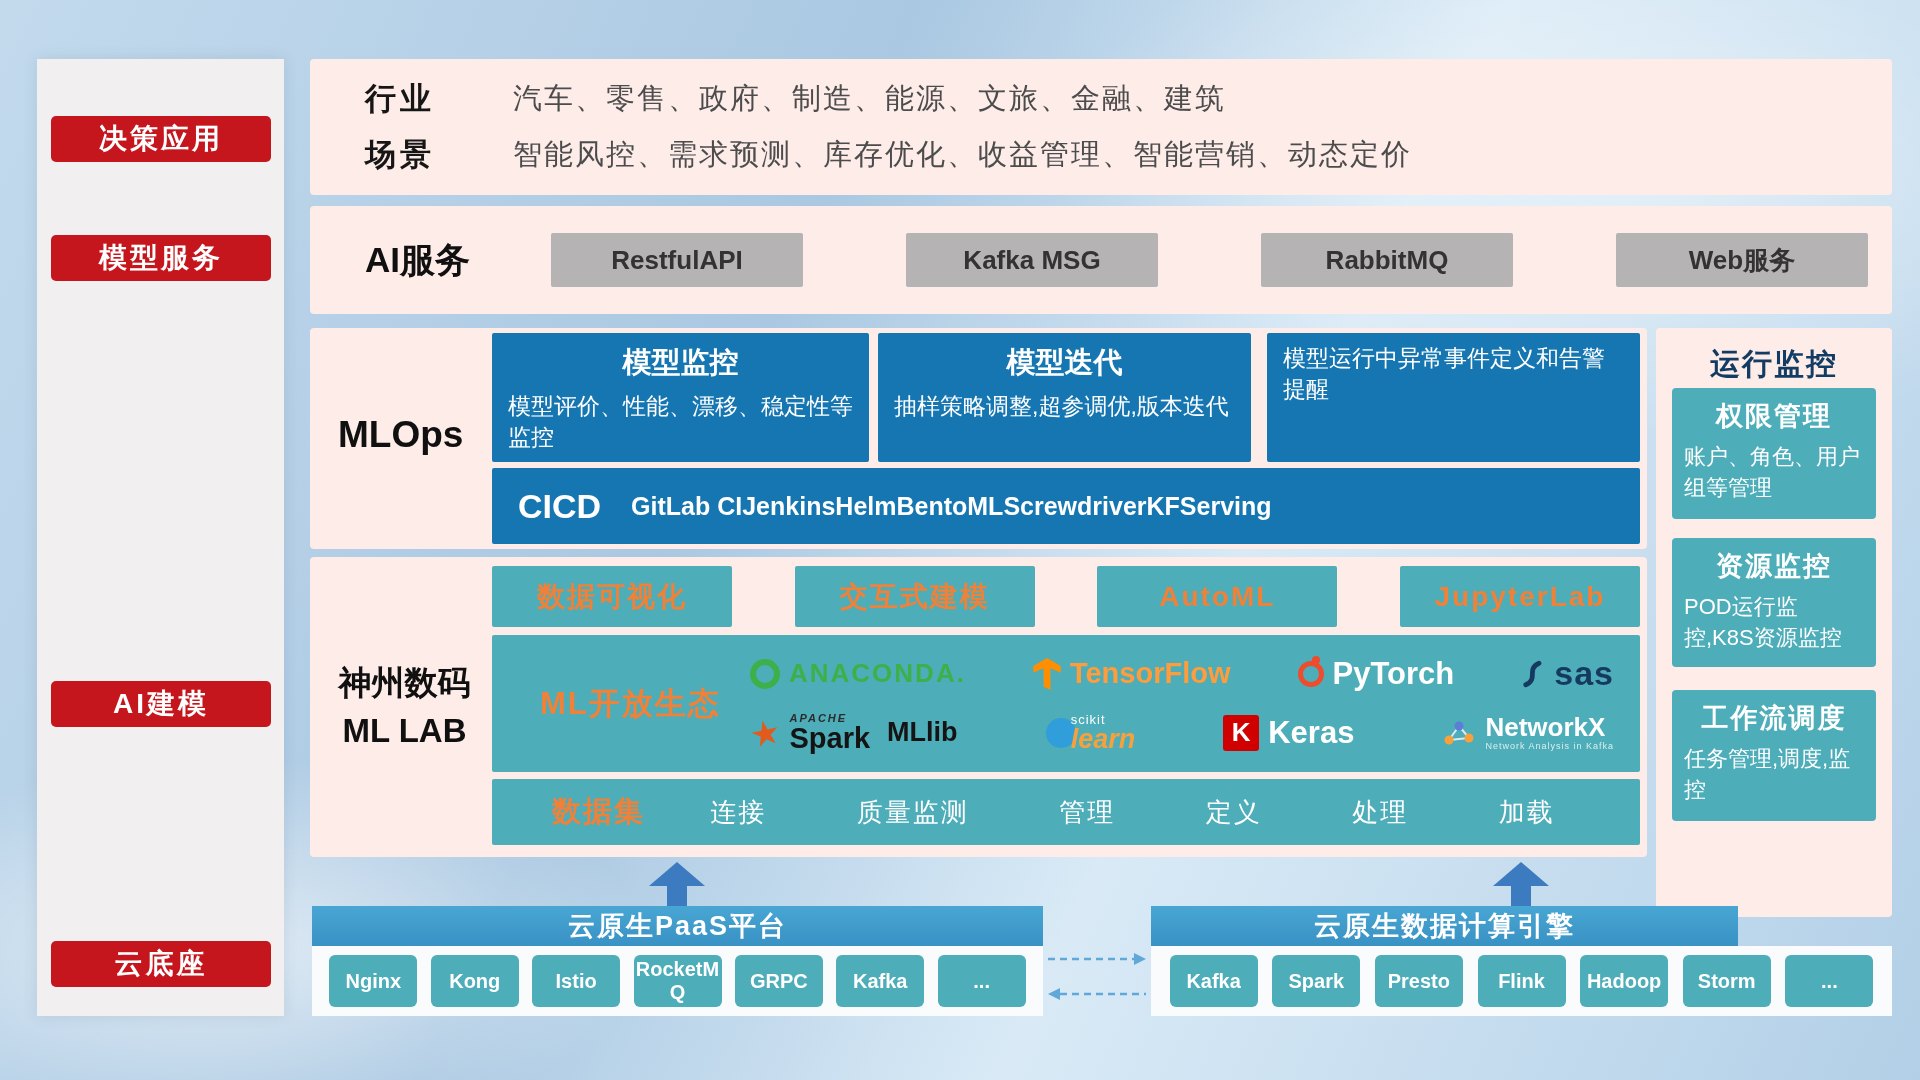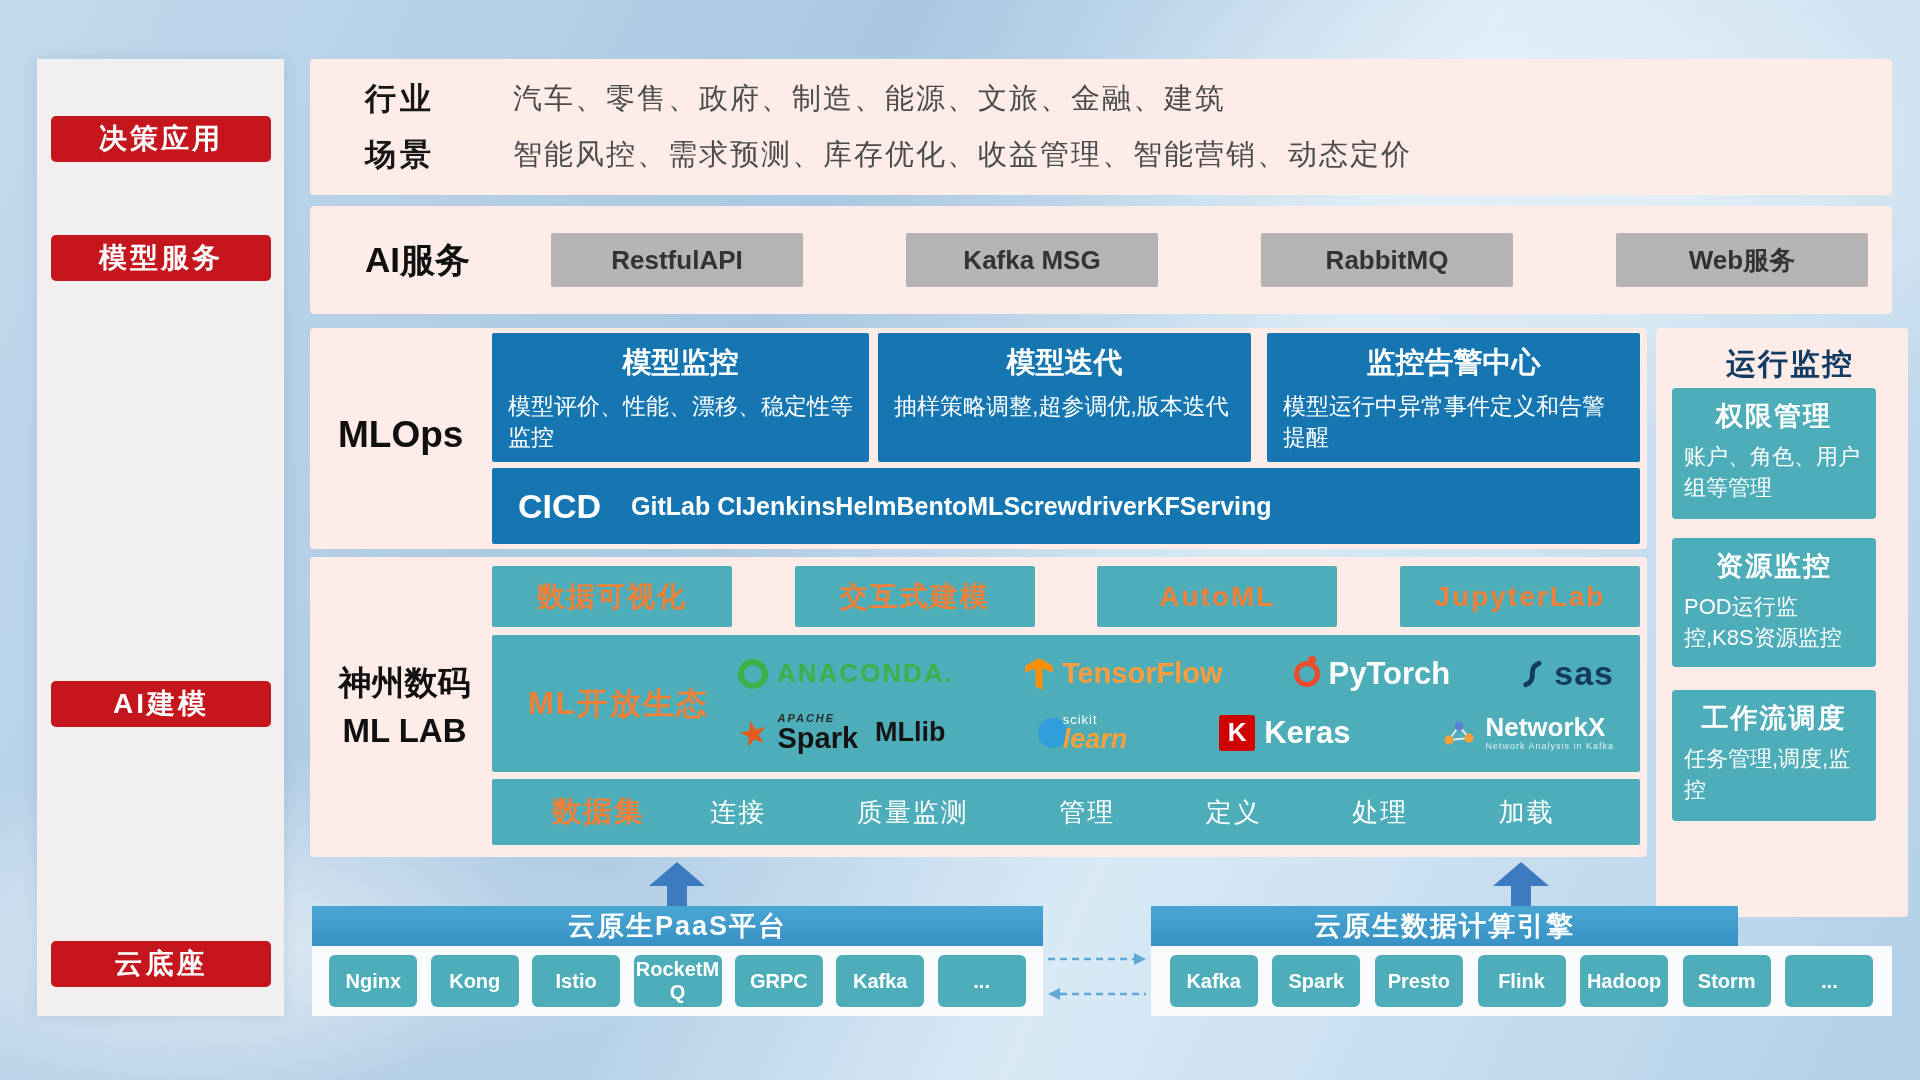--- a/index.html
+++ b/index.html
@@ -39,21 +39,21 @@
   .cicd-tools{flex:1;display:flex;justify-content:flex-start;align-items:center;}
   .cicd-tool{font-size:25px;font-weight:bold;text-align:center;}
   
   .row4{left:310px;top:557px;width:1337px;height:300px;}
   .mllab-label{position:absolute;left:12px;top:0;width:165px;height:100%;display:flex;flex-direction:column;
     align-items:center;justify-content:center;font-size:33px;font-weight:bold;color:#101010;line-height:1.45;}
   .lab-btns{position:absolute;left:182px;top:9px;width:1148px;height:61px;display:flex;justify-content:space-between;}
   .teal-btn{width:240px;height:61px;background:#4dadb9;color:#f08138;font-size:28px;font-weight:bold;
     display:flex;align-items:center;justify-content:center;border-radius:2px;letter-spacing:2px;}
   .eco-box{position:absolute;left:182px;top:78px;width:1148px;height:137px;background:#4dadb9;border-radius:2px;
-    display:flex;align-items:center;box-sizing:border-box;padding:0 26px 0 36px;}
+    display:flex;align-items:center;box-sizing:border-box;padding:0 26px 0 48px;}
   .eco-title{width:210px;font-size:31px;font-weight:bold;color:#f08138;letter-spacing:2px;}
   .logo-rows{flex:1;display:flex;flex-direction:column;justify-content:space-evenly;height:100%;}
   .logo-row{display:flex;align-items:center;justify-content:space-between;}
   .logo{display:inline-flex;align-items:center;gap:9px;}
   .ana-ring{width:30px;height:30px;border:6px solid #3eb049;border-radius:50%;box-sizing:border-box;display:inline-block;}
   .ana-text{color:#3eb049;font-weight:800;font-size:26px;letter-spacing:2px;}
   .tf-text{color:#ff9d3c;font-weight:bold;font-size:29px;}
   .pt-icon{position:relative;width:26px;height:26px;border:5px solid #ee4c2c;border-radius:50%;box-sizing:border-box;display:inline-block;}
   .pt-icon::after{content:"";position:absolute;top:-10px;right:-1px;width:8px;height:8px;background:#ee4c2c;border-radius:50%;}
   .pt-text{color:#fff;font-weight:bold;font-size:31px;}
@@ -72,21 +72,21 @@
   .keras-text{color:#fff;font-weight:bold;font-size:31px;}
   .nx-stack{display:flex;flex-direction:column;line-height:1.1;}
   .nx-text{color:#fff;font-weight:bold;font-size:26px;}
   .nx-sub{color:rgba(255,255,255,.8);font-size:9px;font-style:normal;letter-spacing:1px;}
   .dataset-bar{position:absolute;left:182px;top:222px;width:1148px;height:66px;background:#4dadb9;border-radius:2px;
     display:flex;align-items:center;box-sizing:border-box;padding:0 40px 0 60px;}
   .ds-title{font-size:29px;font-weight:bold;color:#f08138;letter-spacing:2px;margin-right:20px;}
   .ds-items{flex:1;display:flex;justify-content:space-around;}
   .ds-item{color:#fff;font-size:26px;letter-spacing:2px;}
   
-  .monitor{left:1656px;top:328px;width:236px;height:589px;padding-left:16px;}
+  .monitor{left:1656px;top:328px;width:236px;height:589px;}
   .mon-title{text-align:center;margin-top:16px;font-size:30px;font-weight:bold;color:#123c63;letter-spacing:2px;}
   .mon-card{position:absolute;left:16px;width:204px;background:#4dadb9;color:#fff;border-radius:4px;box-sizing:border-box;padding:10px 12px;}
   .mc1{top:60px;height:131px;} .mc2{top:210px;height:129px;} .mc3{top:362px;height:131px;}
   .mc-title{text-align:center;font-size:27px;font-weight:bold;margin-bottom:8px;letter-spacing:2px;}
   .mc-desc{font-size:22px;line-height:1.4;}
   
   .up-arrow{position:absolute;top:862px;width:56px;height:44px;}
   .up-arrow .head{width:0;height:0;border-left:28px solid transparent;border-right:28px solid transparent;border-bottom:24px solid #3c7bc0;}
   .up-arrow .shaft{width:20px;height:20px;background:#3c7bc0;margin:0 auto;}
   .dash-arrows{position:absolute;left:1046px;top:948px;}
@@ -139,21 +139,20 @@
     <span class="mlops-label">MLOps</span>
     <div class="blue-card bc1">
       <div class="bc-title">模型监控</div>
       <div class="bc-desc">模型评价、性能、漂移、稳定性等监控</div>
     </div>
     <div class="blue-card bc2">
       <div class="bc-title">模型迭代</div>
       <div class="bc-desc">抽样策略调整,超参调优,版本迭代</div>
     </div>
     <div class="blue-card bc3">
-      <div class="bc-title">监控告警中心</div>
       <div class="bc-desc">模型运行中异常事件定义和告警提醒</div>
     </div>
     <div class="cicd-bar">
       <span class="cicd-title">CICD</span>
       <div class="cicd-tools">
         <span class="cicd-tool">GitLab CI</span>
         <span class="cicd-tool">Jenkins</span>
         <span class="cicd-tool">Helm</span>
         <span class="cicd-tool">BentoML</span>
         <span class="cicd-tool">Screwdriver</span>

